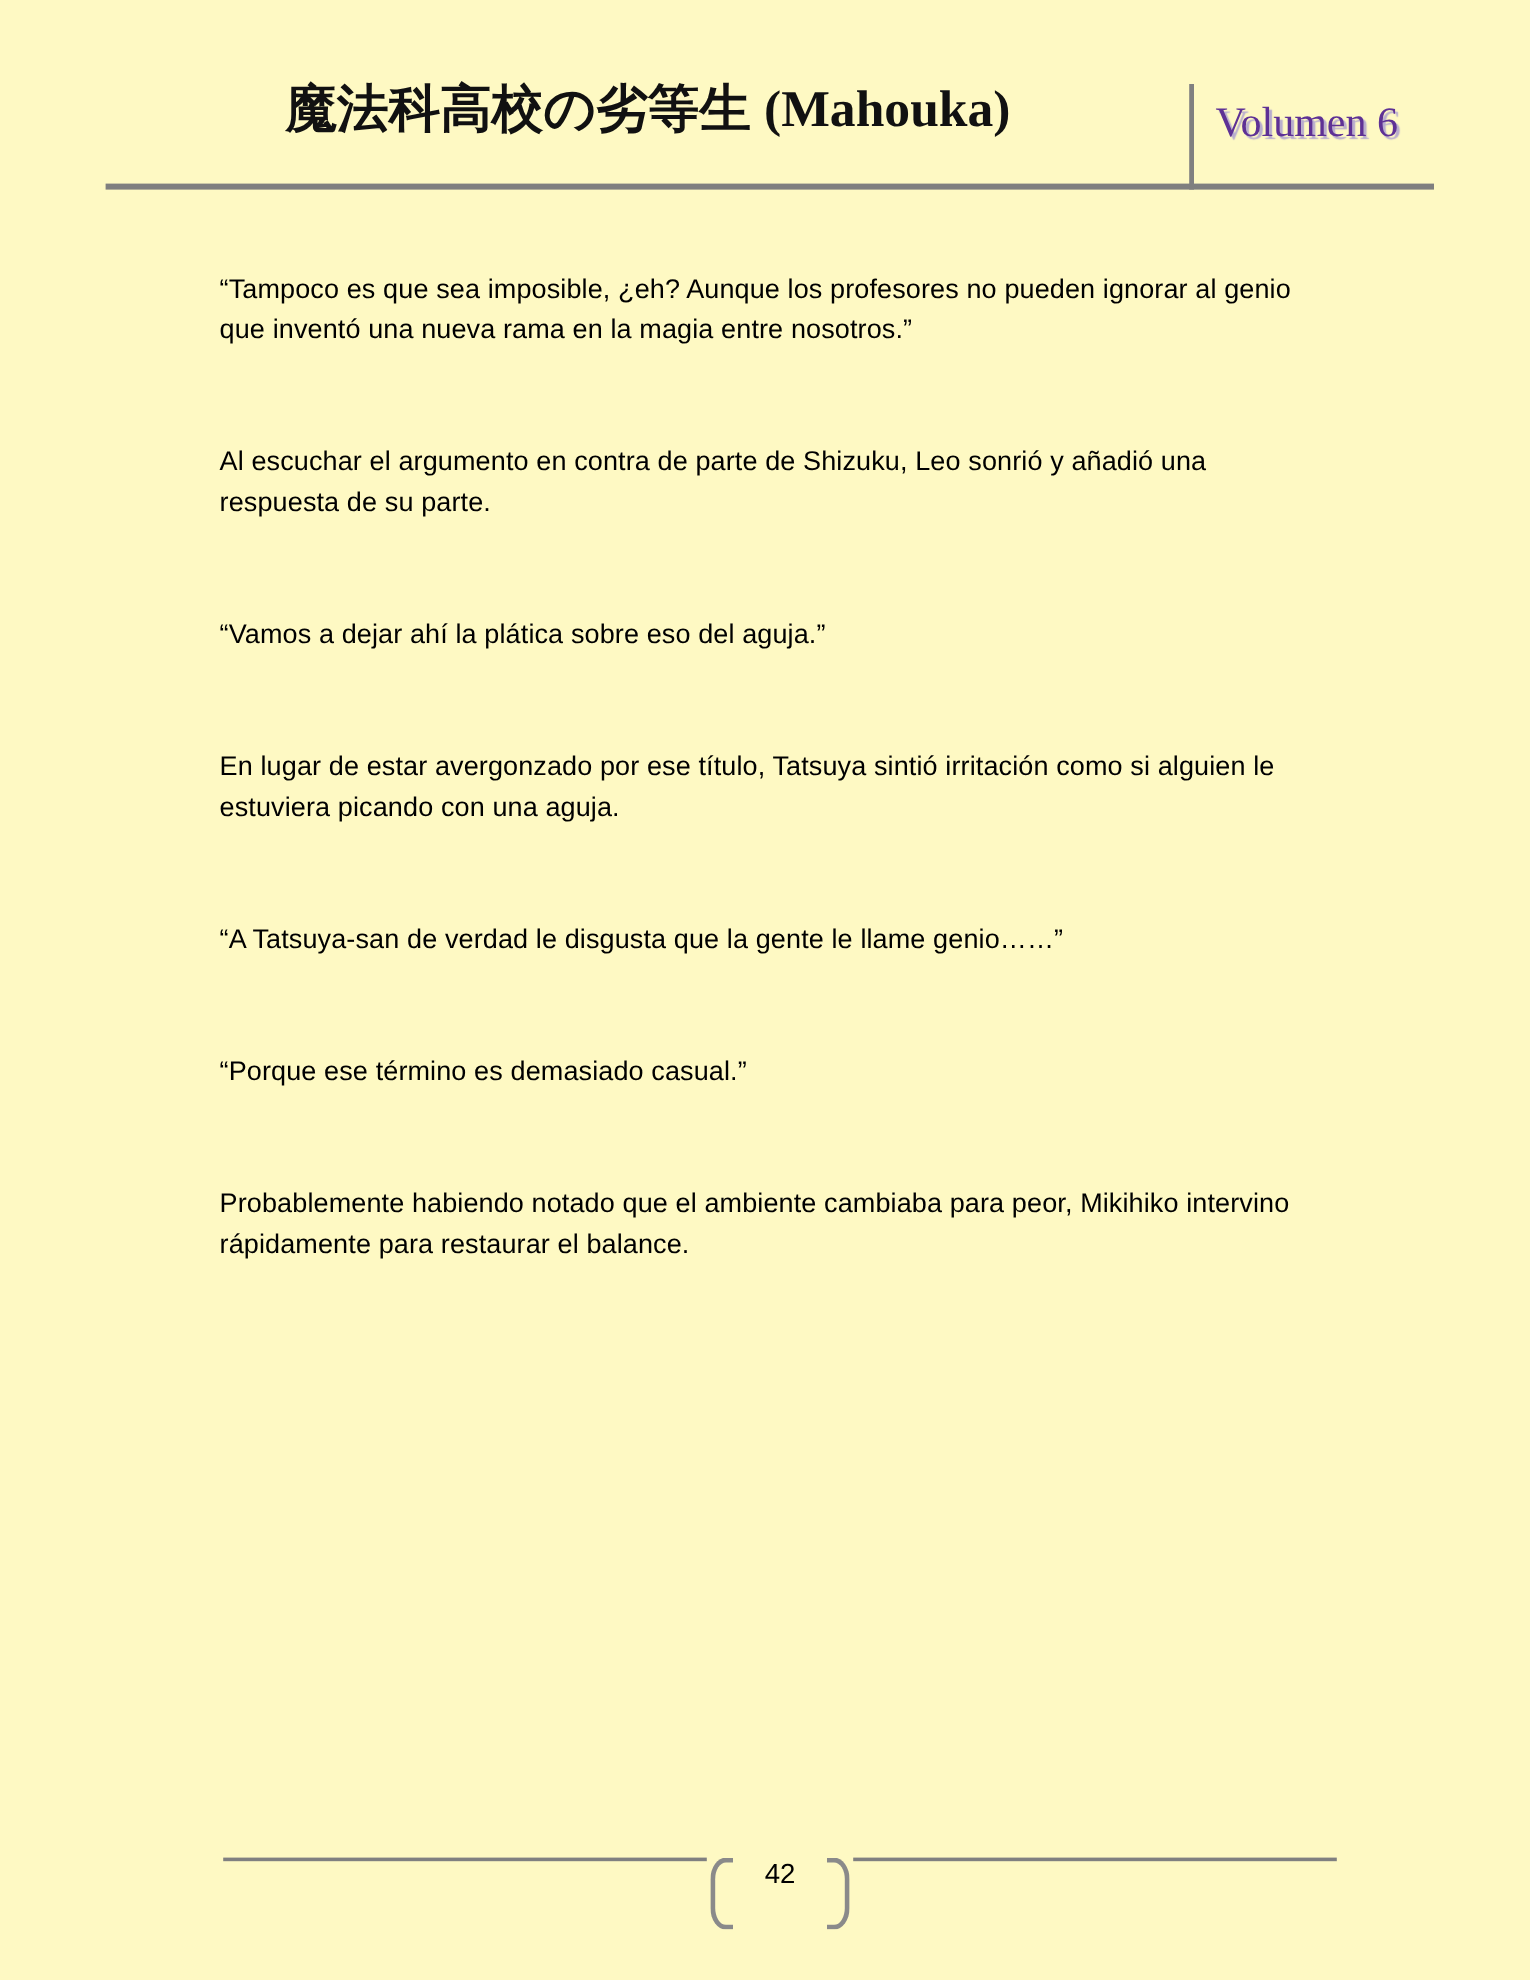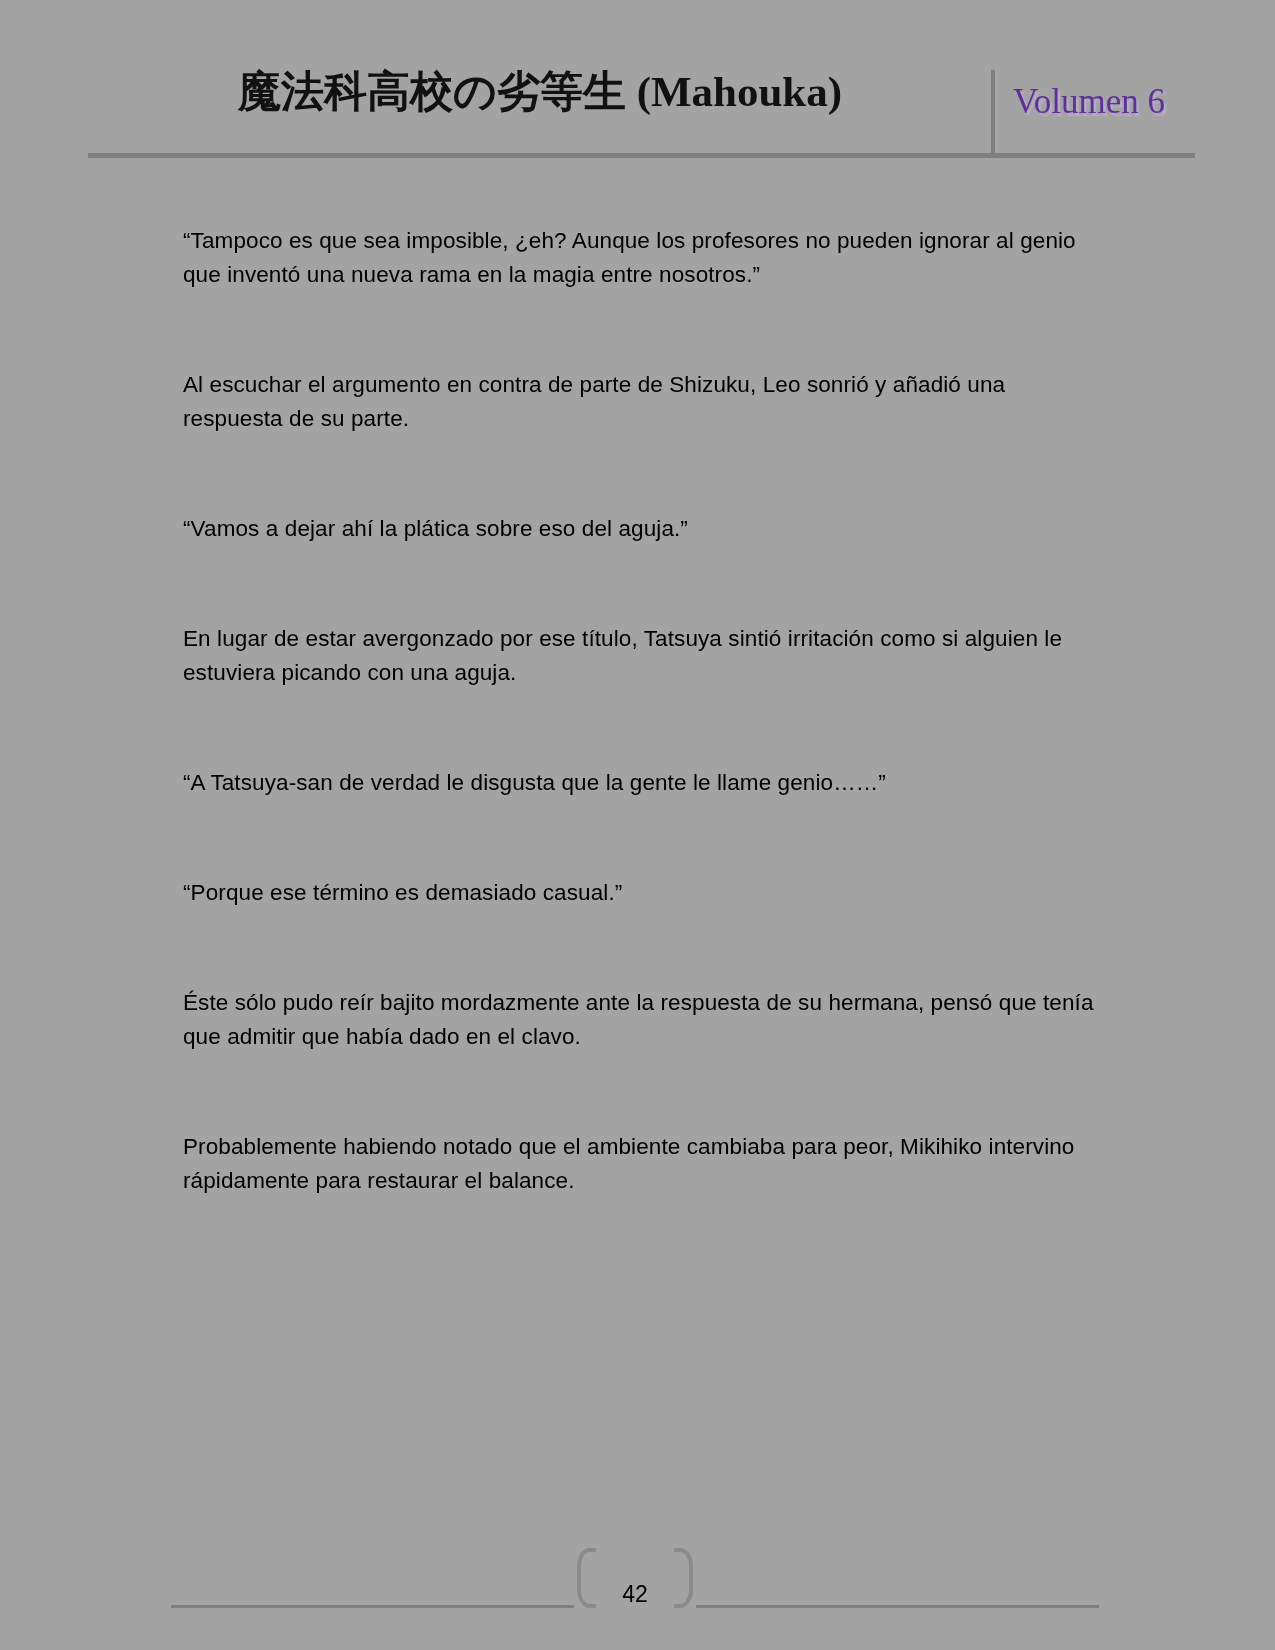--- a/index.html
+++ b/index.html
@@ -4,21 +4,21 @@
 <style>
   html, body {
     margin: 0;
     padding: 0;
     background: #ffffff;
   }
   .page {
     position: relative;
     width: 1275px;
     height: 1650px;
-    background: #a3a3a3;
+    background: #fef9c3;
     overflow: hidden;
     font-family: "Liberation Sans", sans-serif;
     color: #000000;
   }
 
   
   .doc-title {
     position: absolute;
     left: 90px;
     top: 68px;
@@ -70,26 +70,26 @@
     margin: 0 0 76px 16px;
     font-size: 22.5px;
     line-height: 34px;
     letter-spacing: 0.1px;
     color: #000000;
   }
 
   
   .page-footer {
     position: absolute;
-    left: 171px;
+    left: 186px;
     top: 1548px;
     width: 928px;
     height: 60px;
     display: flex;
-    align-items: flex-end;
+    align-items: flex-start;
   }
   .footer-line {
     flex: 1 1 auto;
     height: 3px;
     background: #808080;
   }
   .bracket {
     width: 15px;
     height: 52px;
     border: 4.5px solid #8a8a8a;
@@ -124,21 +124,20 @@
     <div class="header-rule"></div>
   </header>
 
   <main class="page-body">
     <p>“Tampoco es que sea imposible, ¿eh? Aunque los profesores no pueden ignorar al genio que inventó una nueva rama en la magia entre nosotros.”</p>
     <p>Al escuchar el argumento en contra de parte de Shizuku, Leo sonrió y añadió una respuesta de su parte.</p>
     <p>“Vamos a dejar ahí la plática sobre eso del aguja.”</p>
     <p>En lugar de estar avergonzado por ese título, Tatsuya sintió irritación como si alguien le estuviera picando con una aguja.</p>
     <p>“A Tatsuya-san de verdad le disgusta que la gente le llame genio……”</p>
     <p>“Porque ese término es demasiado casual.”</p>
-    <p>Éste sólo pudo reír bajito mordazmente ante la respuesta de su hermana, pensó que tenía que admitir que había dado en el clavo.</p>
     <p>Probablemente habiendo notado que el ambiente cambiaba para peor, Mikihiko intervino rápidamente para restaurar el balance.</p>
   </main>
 
   <footer class="page-footer">
     <div class="footer-line"></div>
     <div class="bracket left"></div>
     <div class="page-number">42</div>
     <div class="bracket right"></div>
     <div class="footer-line"></div>
   </footer>

